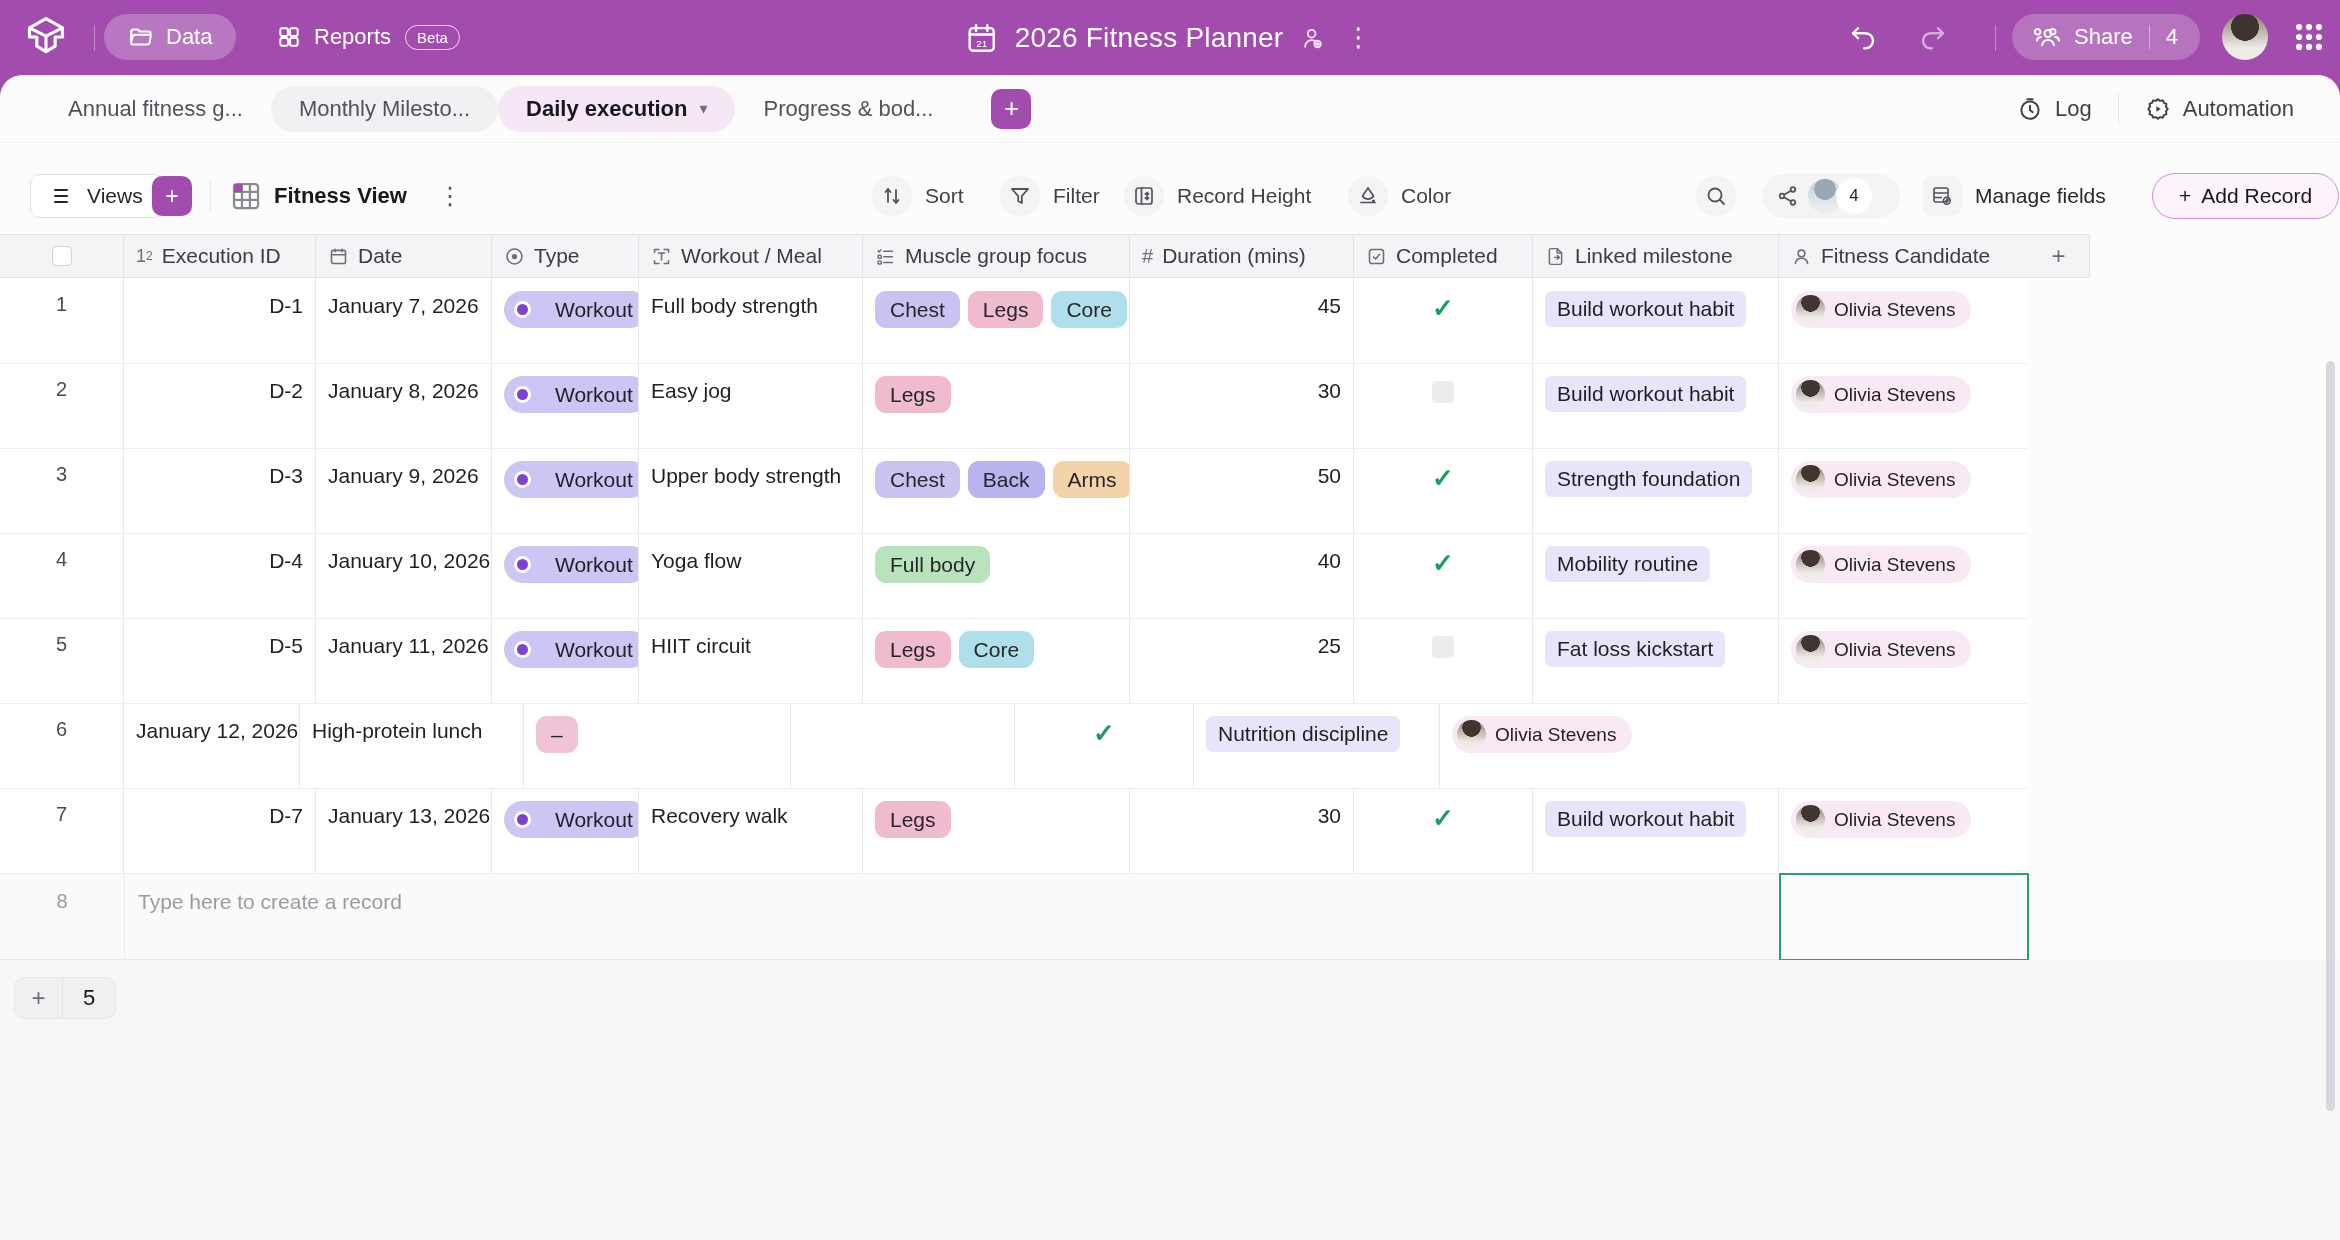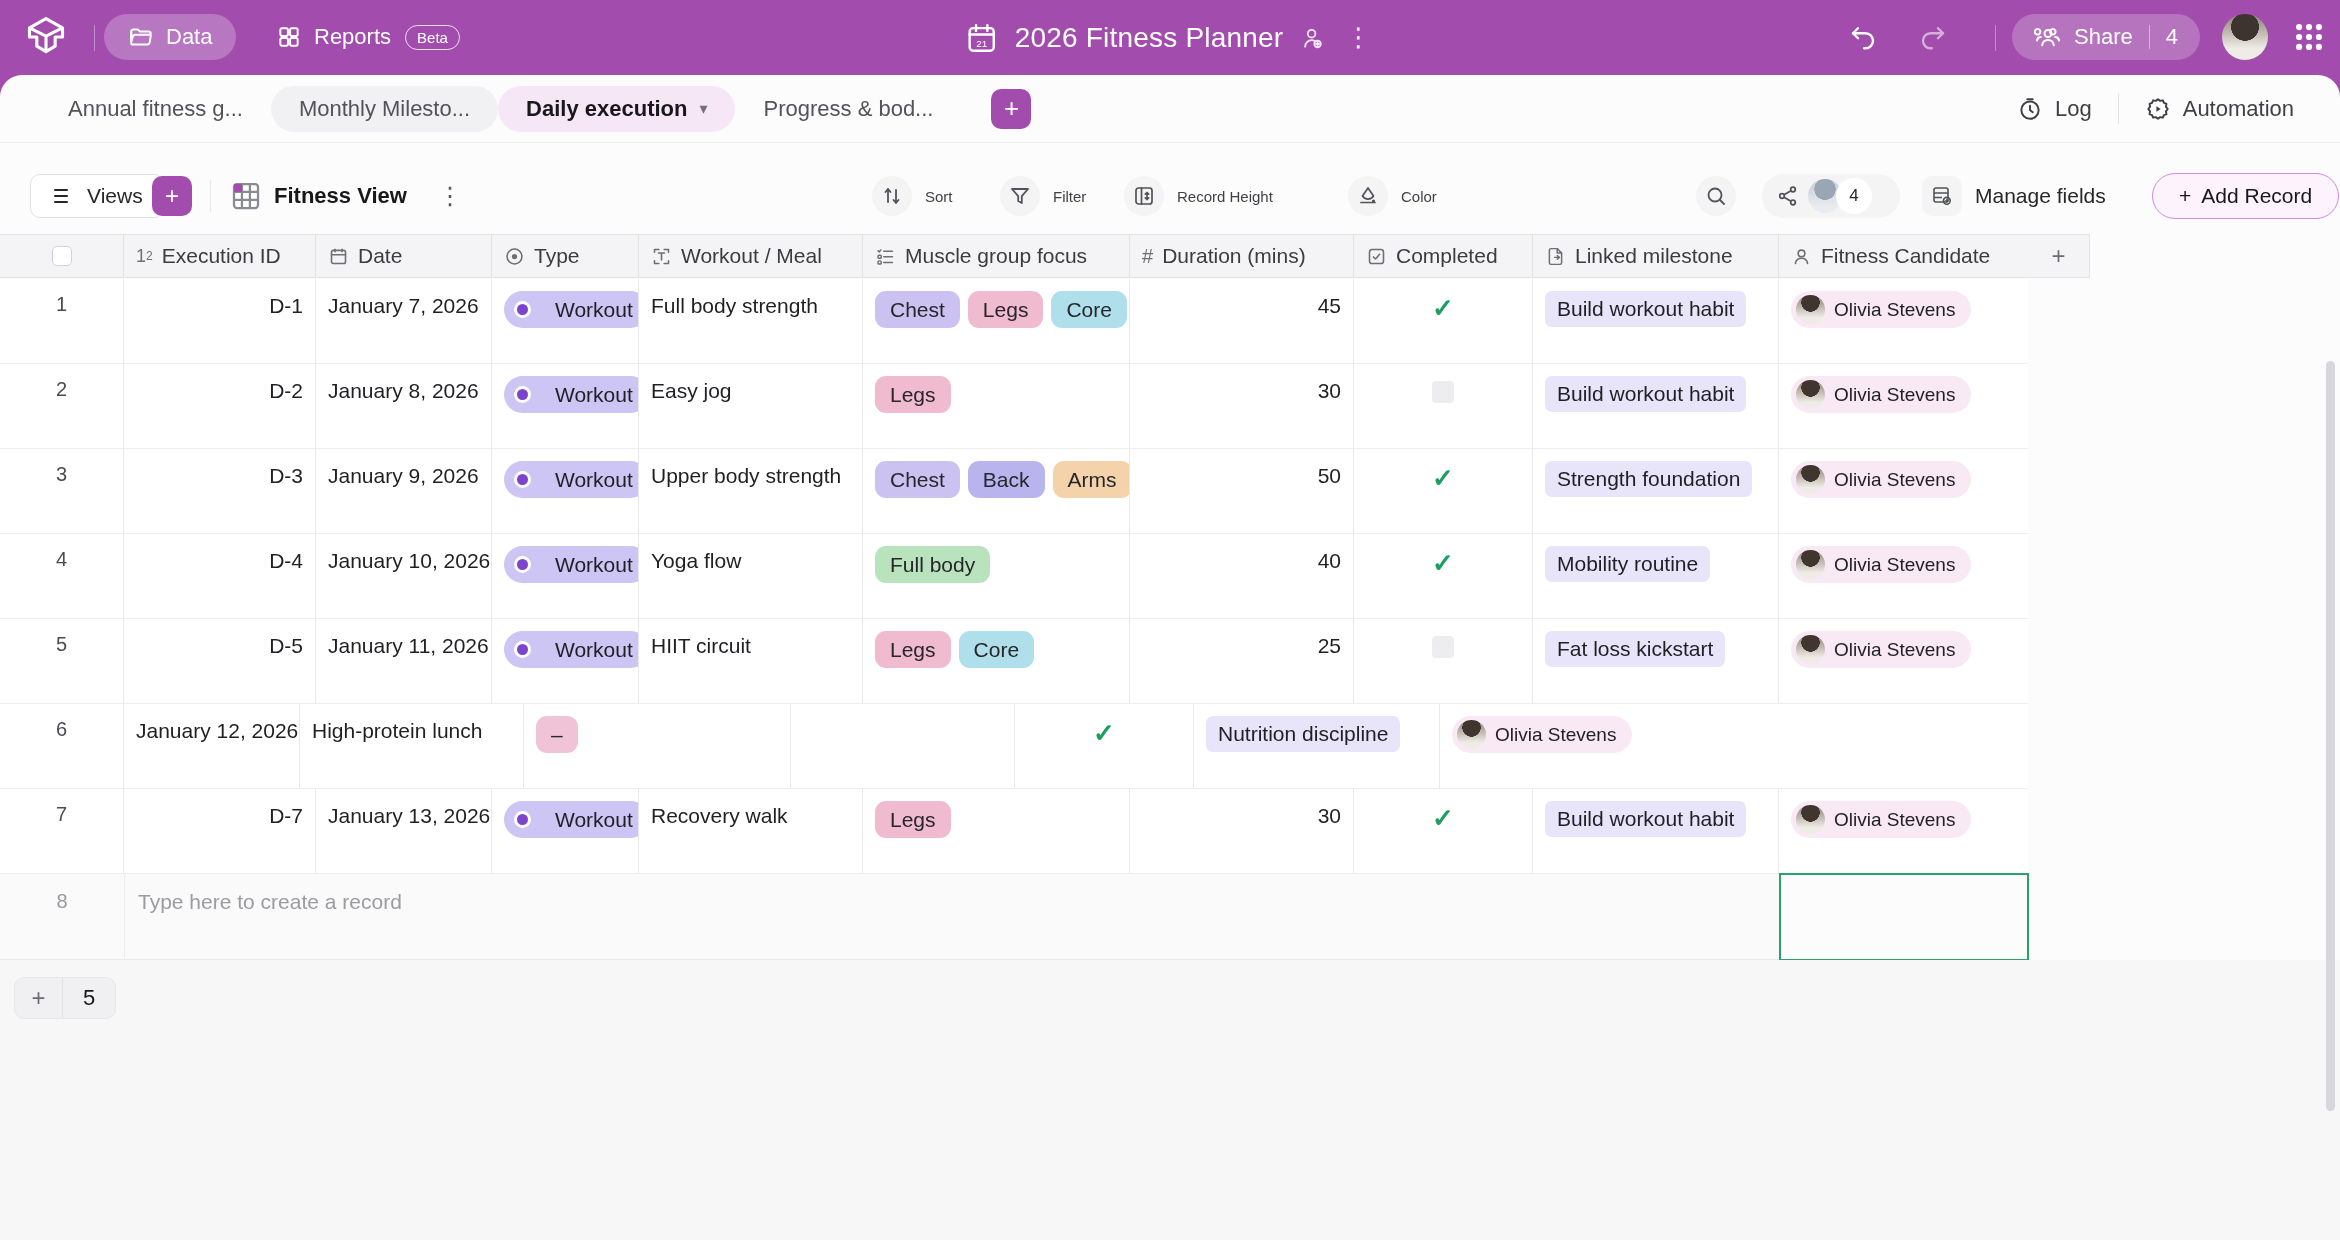--- a/index.html
+++ b/index.html
@@ -43,21 +43,21 @@
   .tr-sep { width:1px; height:30px; background:#e4e4e7; }
 
   
   .toolbar { position:absolute; left:0; top:89px; width:2340px; height:64px; display:flex; align-items:center; }
   .views-btn { position:absolute; left:30px; display:flex; align-items:center; gap:12px; height:44px; padding:0 20px; border:1px solid #e1e1e4; border-radius:10px; background:#fff; font-size:21px; color:#27272a; cursor:pointer; }
   .tool-add { position:absolute; left:152px; width:40px; height:40px; border-radius:10px; background:#a24dae; color:#fff; font-size:24px; display:flex; align-items:center; justify-content:center; border:none; cursor:pointer; }
   .tool-sep { position:absolute; left:210px; width:1px; height:32px; background:#e8e8ea; }
   .view-icon { position:absolute; left:228px; }
   .view-name { position:absolute; left:274px; font-size:22px; font-weight:700; color:#18181b; }
   .view-kebab { position:absolute; left:438px; color:#52525b; font-size:24px; cursor:pointer; }
-  .tool-group-btn { position:absolute; display:flex; align-items:center; gap:13px; background:none; border:none; font-size:15px; color:#3f3f46; cursor:pointer; }
+  .tool-group-btn { position:absolute; display:flex; align-items:center; gap:13px; background:none; border:none; font-size:21px; color:#3f3f46; cursor:pointer; }
   .tg-sort { left:872px; } .tg-filter { left:1000px; } .tg-rh { left:1124px; } .tg-color { left:1348px; }
   .icon-circle { width:40px; height:40px; border-radius:50%; background:#f4f4f5; display:flex; align-items:center; justify-content:center; }
   .search-btn { position:absolute; left:1696px; }
   .collab-pill { position:absolute; left:1762px; width:138px; height:44px; border-radius:999px; background:#f4f4f5; display:flex; align-items:center; padding:0 14px; gap:8px; cursor:pointer; }
   .collab-av { width:34px; height:34px; border-radius:50%; background:radial-gradient(circle at 50% 30%, #9ba6b5 0 36%, transparent 37%), linear-gradient(180deg,#c3cbd6 0%,#e8ecf1 80%); margin-right:-14px; z-index:1; }
   .collab-count { width:36px; height:36px; border-radius:50%; background:#fff; display:flex; align-items:center; justify-content:center; font-size:17px; color:#27272a; z-index:2; }
   .managefields-btn { position:absolute; left:1922px; display:flex; align-items:center; gap:13px; background:none; border:none; font-size:21px; color:#27272a; cursor:pointer; }
   .icon-rsq { width:40px; height:40px; border-radius:10px; background:#f4f4f5; display:flex; align-items:center; justify-content:center; }
   .addrecord-btn { position:absolute; left:2152px; height:46px; padding:0 26px; border-radius:999px; background:#fcf3fd; border:1.5px solid #d08cdb; font-size:21px; color:#18181b; display:flex; align-items:center; gap:10px; cursor:pointer; }
 

